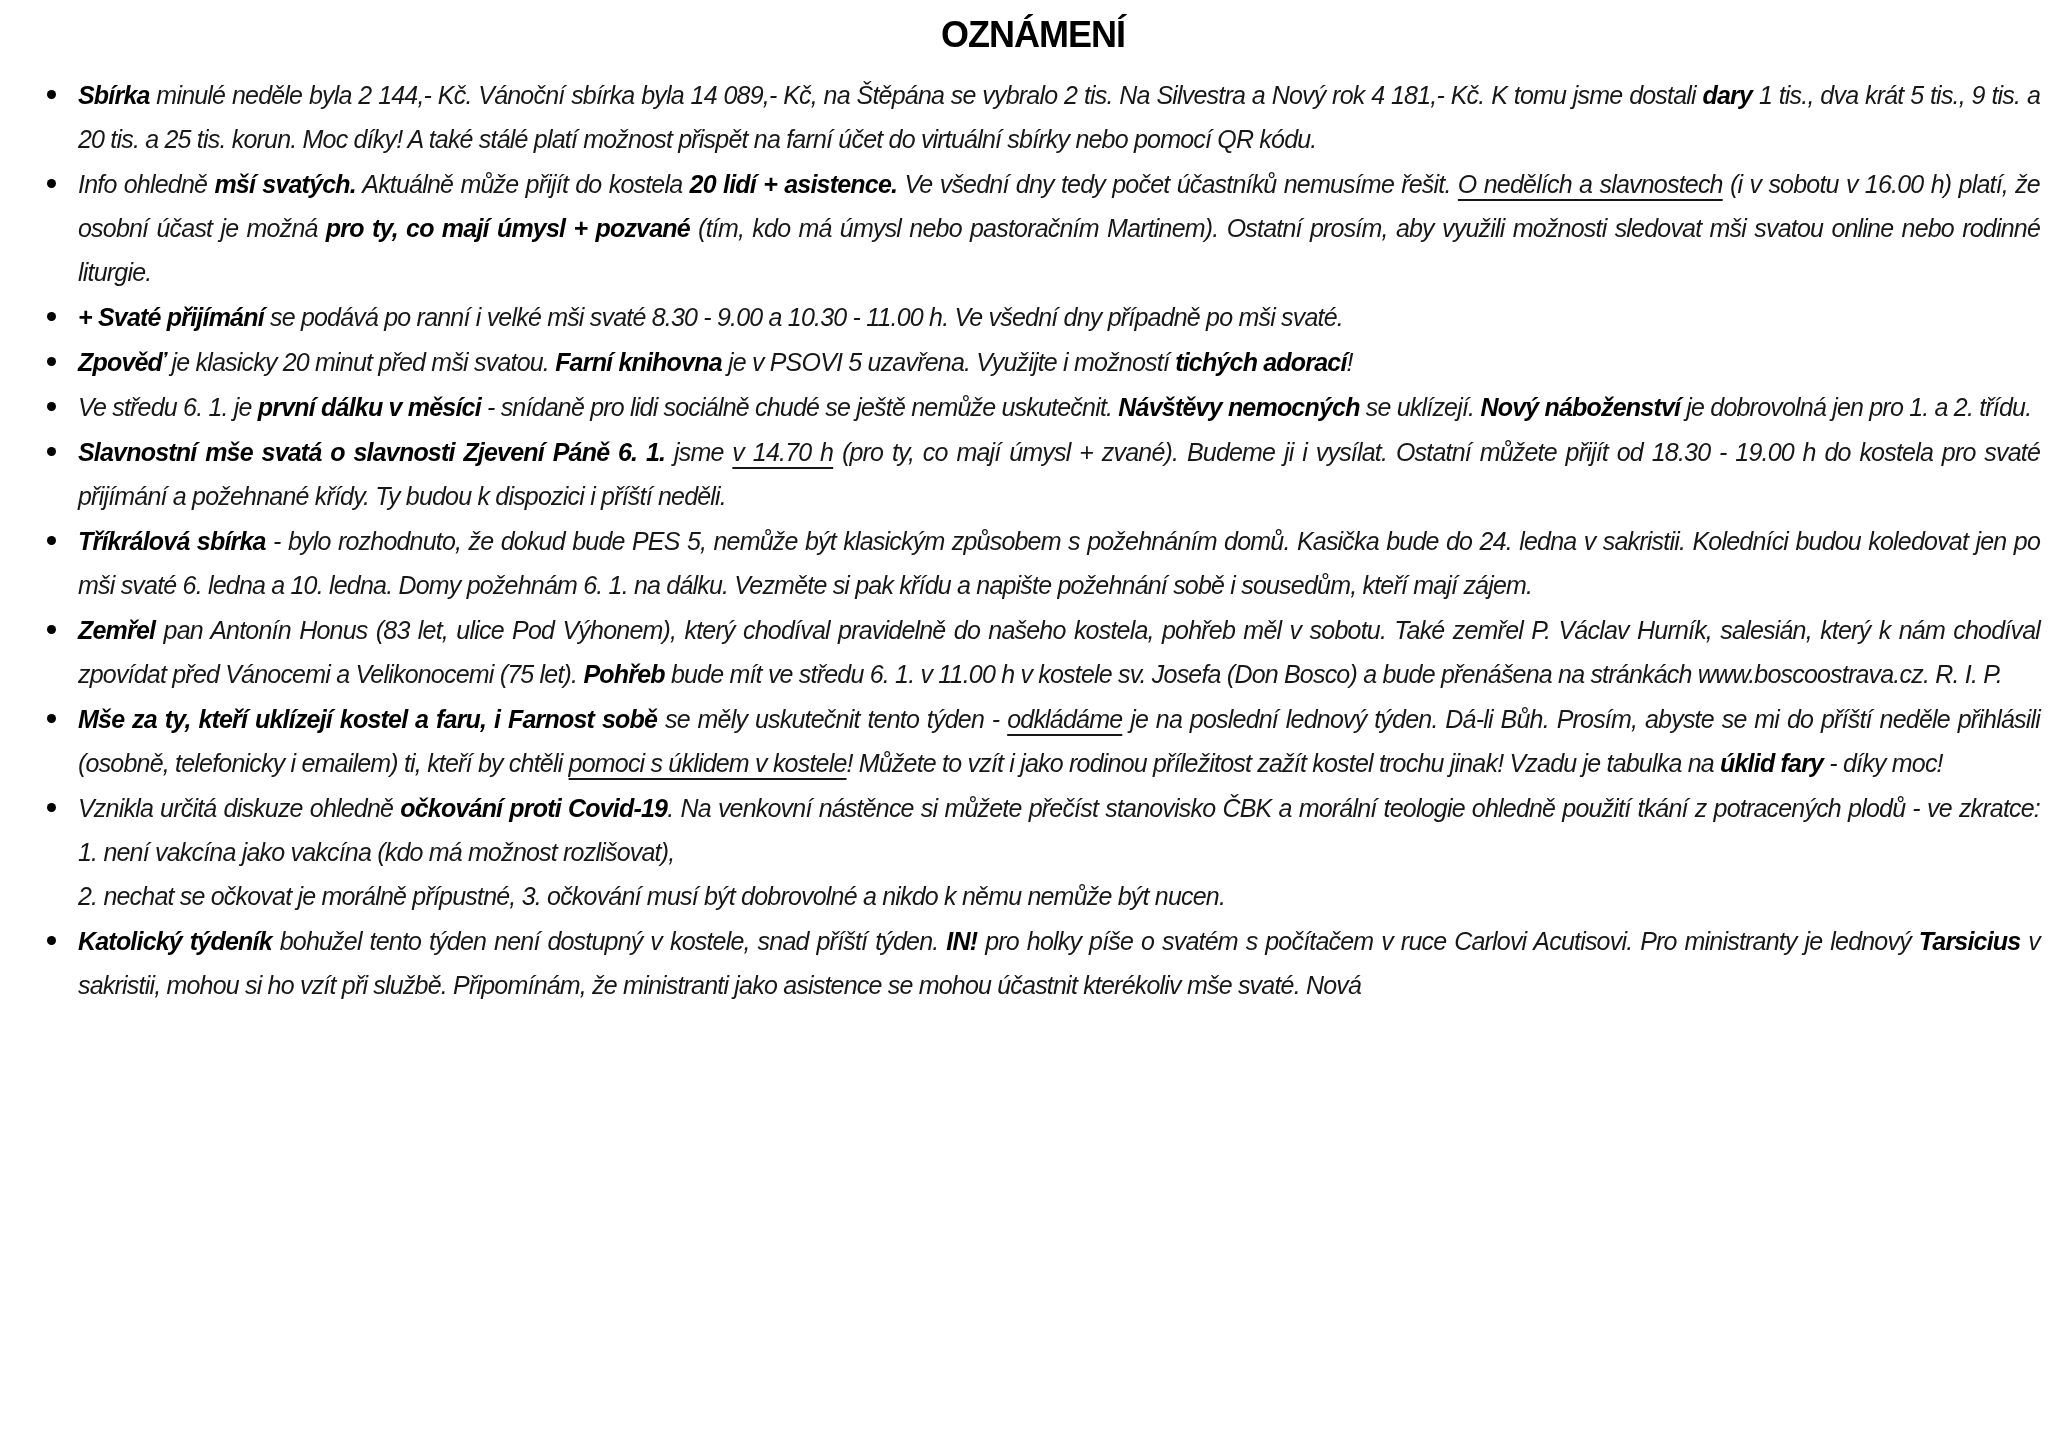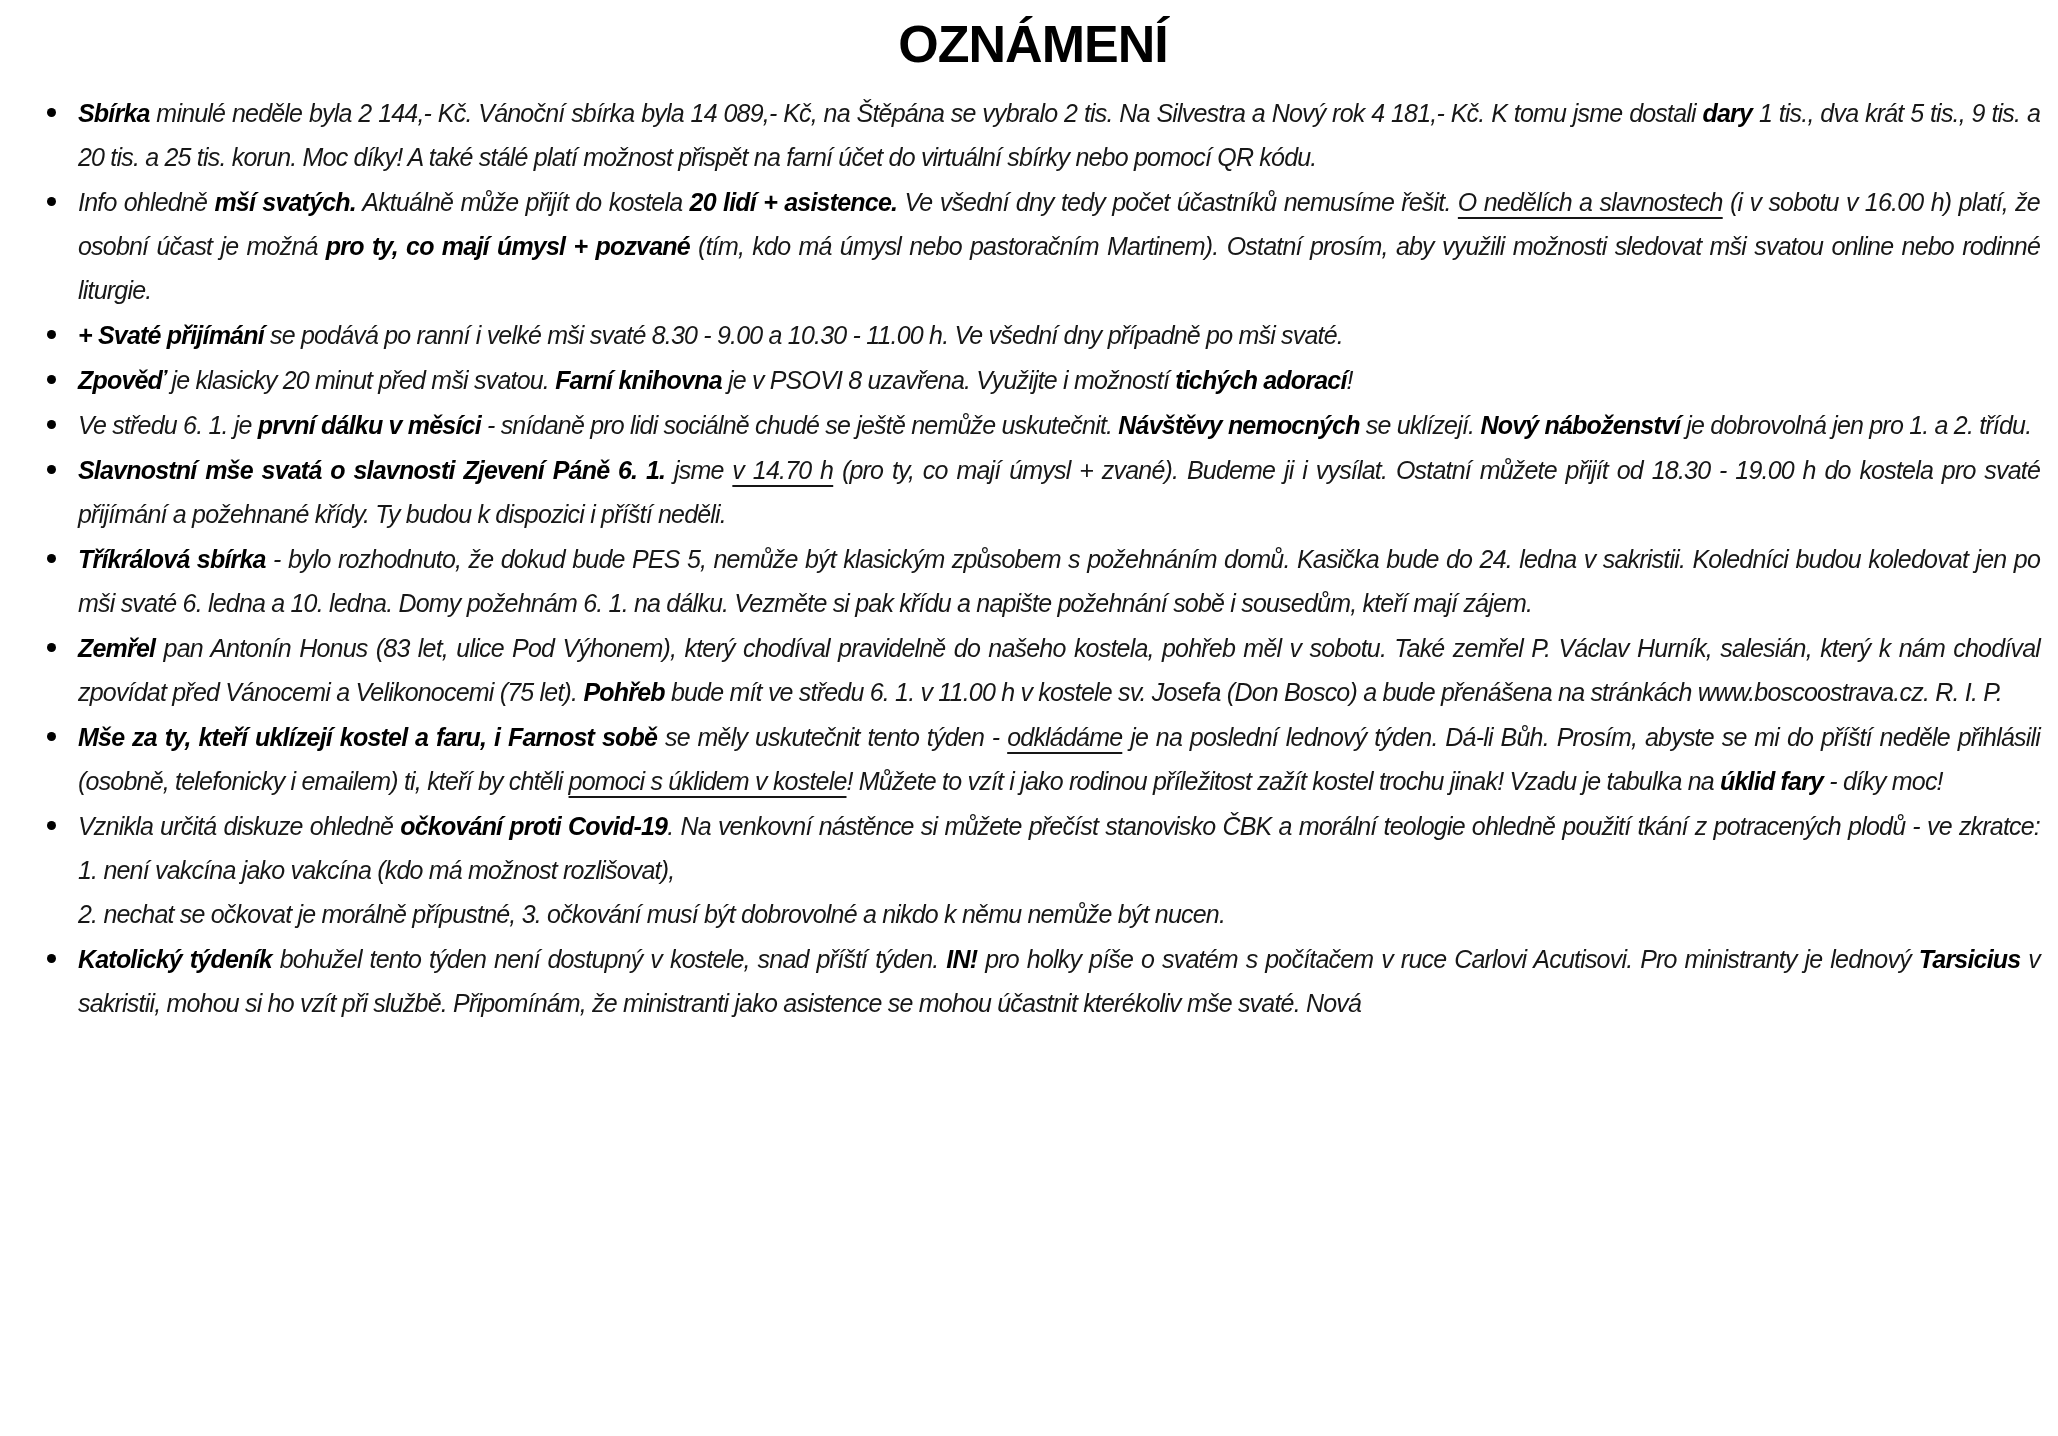--- a/index.html
+++ b/index.html
@@ -12,21 +12,21 @@
     height: 1436px;
     overflow: hidden;
     color: #111111;
     font-family: "Liberation Sans", sans-serif;
   }
   .doc {
     padding: 6px 18px 0 26px;
   }
   .doc-title {
     text-align: center;
-    font-size: 52px;
+    font-size: 36px;
     font-weight: 700;
     letter-spacing: -1px;
     margin: 8px 0 16px 0;
     color: #000000;
   }
   ul.announcements {
     margin: 0;
     padding-left: 46px;
     list-style: disc;
   }
@@ -48,21 +48,21 @@
 </style>
 </head>
 <body>
 
 <div class="doc">
   <h1 class="doc-title">OZNÁMENÍ</h1>
   <ul class="announcements">
       <li><span class="bold">Sbírka</span><span> minulé neděle byla 2 144,- Kč. Vánoční sbírka byla 14 089,- Kč, na Štěpána se vybralo 2 tis. Na Silvestra a Nový rok 4 181,- Kč. K tomu jsme dostali </span><span class="bold">dary</span><span> 1 tis., dva krát 5 tis., 9 tis. a 20 tis. a 25 tis. korun. Moc díky! A také stálé platí možnost přispět na farní účet do virtuální sbírky nebo pomocí QR kódu.</span></li>
       <li><span>Info ohledně </span><span class="bold">mší svatých.</span><span> Aktuálně může přijít do kostela </span><span class="bold">20 lidí + asistence.</span><span> Ve všední dny tedy počet účastníků nemusíme řešit. </span><span class="underline">O nedělích a slavnostech</span><span> (i v sobotu v 16.00 h) platí, že osobní účast je možná </span><span class="bold">pro ty, co mají úmysl + pozvané</span><span> (tím, kdo má úmysl nebo pastoračním Martinem). Ostatní prosím, aby využili možnosti sledovat mši svatou online nebo rodinné liturgie.</span></li>
       <li><span class="bold">+ Svaté přijímání</span><span> se podává po ranní i velké mši svaté 8.30 - 9.00 a 10.30 - 11.00 h. Ve všední dny případně po mši svaté.</span></li>
-      <li><span class="bold">Zpověď</span><span> je klasicky 20 minut před mši svatou. </span><span class="bold">Farní knihovna</span><span> je v PSOVI 8 uzavřena. Využijte i možností </span><span class="bold">tichých adorací</span><span>!</span></li>
+      <li><span class="bold">Zpověď</span><span> je klasicky 20 minut před mši svatou. </span><span class="bold">Farní knihovna</span><span> je v PSOVI 5 uzavřena. Využijte i možností </span><span class="bold">tichých adorací</span><span>!</span></li>
       <li><span>Ve středu 6. 1. je </span><span class="bold">první dálku v měsíci</span><span> - snídaně pro lidi sociálně chudé se ještě nemůže uskutečnit. </span><span class="bold">Návštěvy nemocných</span><span> se uklízejí. </span><span class="bold">Nový náboženství</span><span> je dobrovolná jen pro 1. a 2. třídu.</span></li>
       <li><span class="bold">Slavnostní mše svatá o slavnosti Zjevení Páně 6. 1.</span><span> jsme </span><span class="underline">v 14.70 h</span><span> (pro ty, co mají úmysl + zvané). Budeme ji i vysílat. Ostatní můžete přijít od 18.30 - 19.00 h do kostela pro svaté přijímání a požehnané křídy. Ty budou k dispozici i příští neděli.</span></li>
       <li><span class="bold">Tříkrálová sbírka</span><span> - bylo rozhodnuto, že dokud bude PES 5, nemůže být klasickým způsobem s požehnáním domů. Kasička bude do 24. ledna v sakristii. Koledníci budou koledovat jen po mši svaté 6. ledna a 10. ledna. Domy požehnám 6. 1. na dálku. Vezměte si pak křídu a napište požehnání sobě i sousedům, kteří mají zájem.</span></li>
       <li><span class="bold">Zemřel</span><span> pan Antonín Honus (83 let, ulice Pod Výhonem), který chodíval pravidelně do našeho kostela, pohřeb měl v sobotu. Také zemřel P. Václav Hurník, salesián, který k nám chodíval zpovídat před Vánocemi a Velikonocemi (75 let). </span><span class="bold">Pohřeb</span><span> bude mít ve středu 6. 1. v 11.00 h v kostele sv. Josefa (Don Bosco) a bude přenášena na stránkách www.boscoostrava.cz. R. I. P.</span></li>
       <li><span class="bold">Mše za ty, kteří uklízejí kostel a faru, i Farnost sobě</span><span> se měly uskutečnit tento týden - </span><span class="underline">odkládáme</span><span> je na poslední lednový týden. Dá-li Bůh. Prosím, abyste se mi do příští neděle přihlásili (osobně, telefonicky i emailem) ti, kteří by chtěli </span><span class="underline">pomoci s úklidem v kostele</span><span>! Můžete to vzít i jako rodinou příležitost zažít kostel trochu jinak! Vzadu je tabulka na </span><span class="bold">úklid fary</span><span> - díky moc!</span></li>
       <li><span>Vznikla určitá diskuze ohledně </span><span class="bold">očkování proti Covid-19</span><span>. Na venkovní nástěnce si můžete přečíst stanovisko ČBK a morální teologie ohledně použití tkání z potracených plodů - ve zkratce: 1. není vakcína jako vakcína (kdo má možnost rozlišovat),</span><br><span>2. nechat se očkovat je morálně přípustné, 3. očkování musí být dobrovolné a nikdo k němu nemůže být nucen.</span></li>
       <li><span class="bold">Katolický týdeník</span><span> bohužel tento týden není dostupný v kostele, snad příští týden. </span><span class="bold">IN!</span><span> pro holky píše o svatém s počítačem v ruce Carlovi Acutisovi. Pro ministranty je lednový </span><span class="bold">Tarsicius</span><span> v sakristii, mohou si ho vzít při službě. Připomínám, že ministranti jako asistence se mohou účastnit kterékoliv mše svaté. Nová </span></li>
     </ul>
 </div>
 

